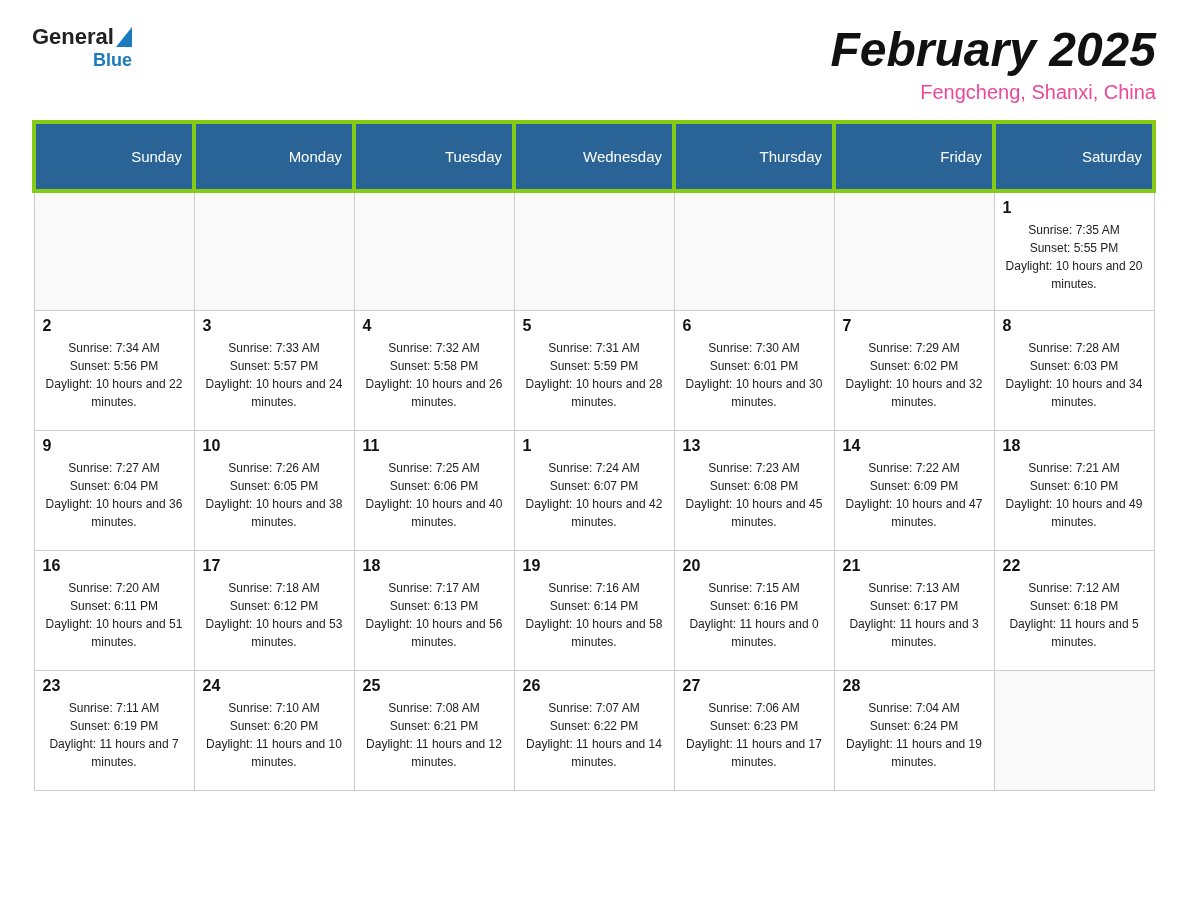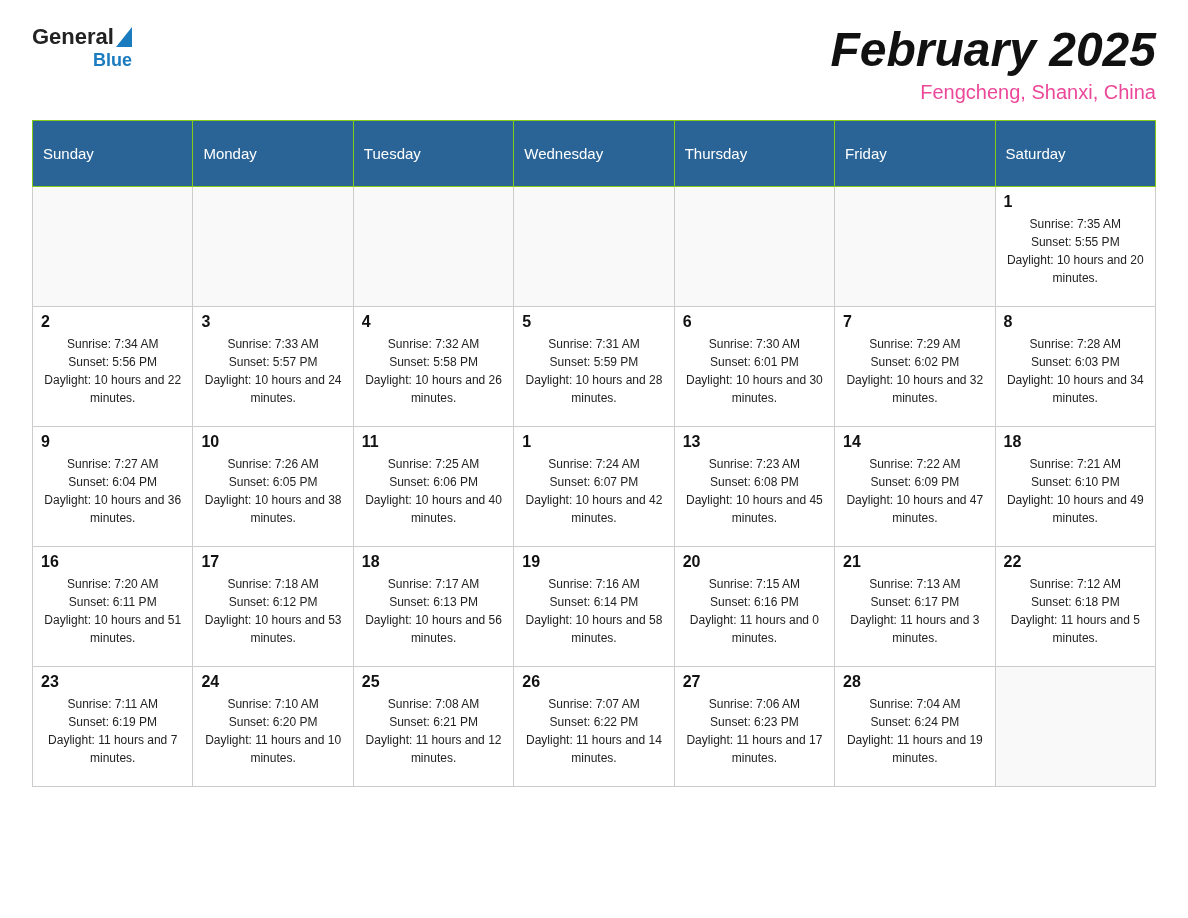--- a/index.html
+++ b/index.html
@@ -54,22 +54,22 @@
       width: 100%;
       border-collapse: collapse;
       table-layout: fixed;
     }
     .calendar thead th {
       background-color: #2a6496;
       color: #fff;
       font-size: 15px;
       font-weight: normal;
       padding: 24px 10px;
-      text-align: left;
-      border: 1px solid #84cc16;
+      text-align: right;
+      border: 4px solid #84cc16;
     }
     .calendar tbody td {
       vertical-align: top;
       border: 1px solid #ccc;
       padding: 6px 8px;
       min-height: 110px;
       height: 120px;
     }
     .day-number {
       font-size: 16px;

